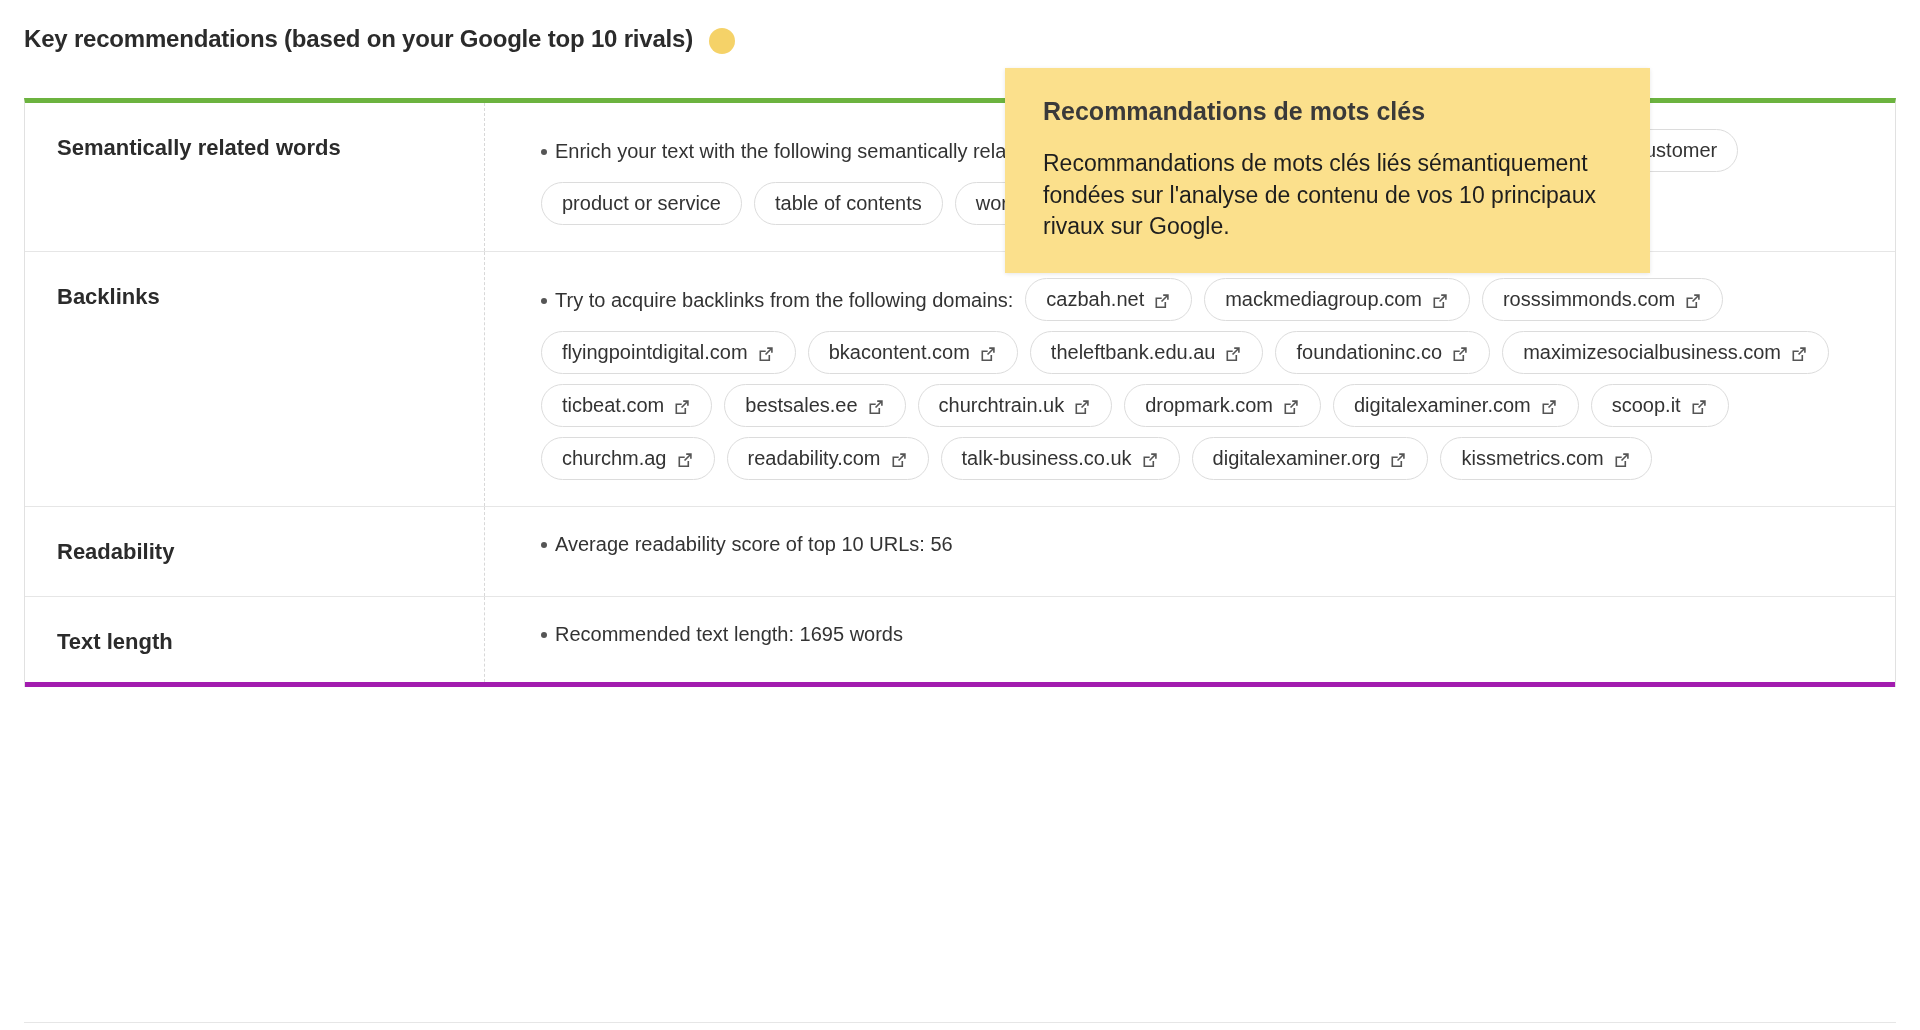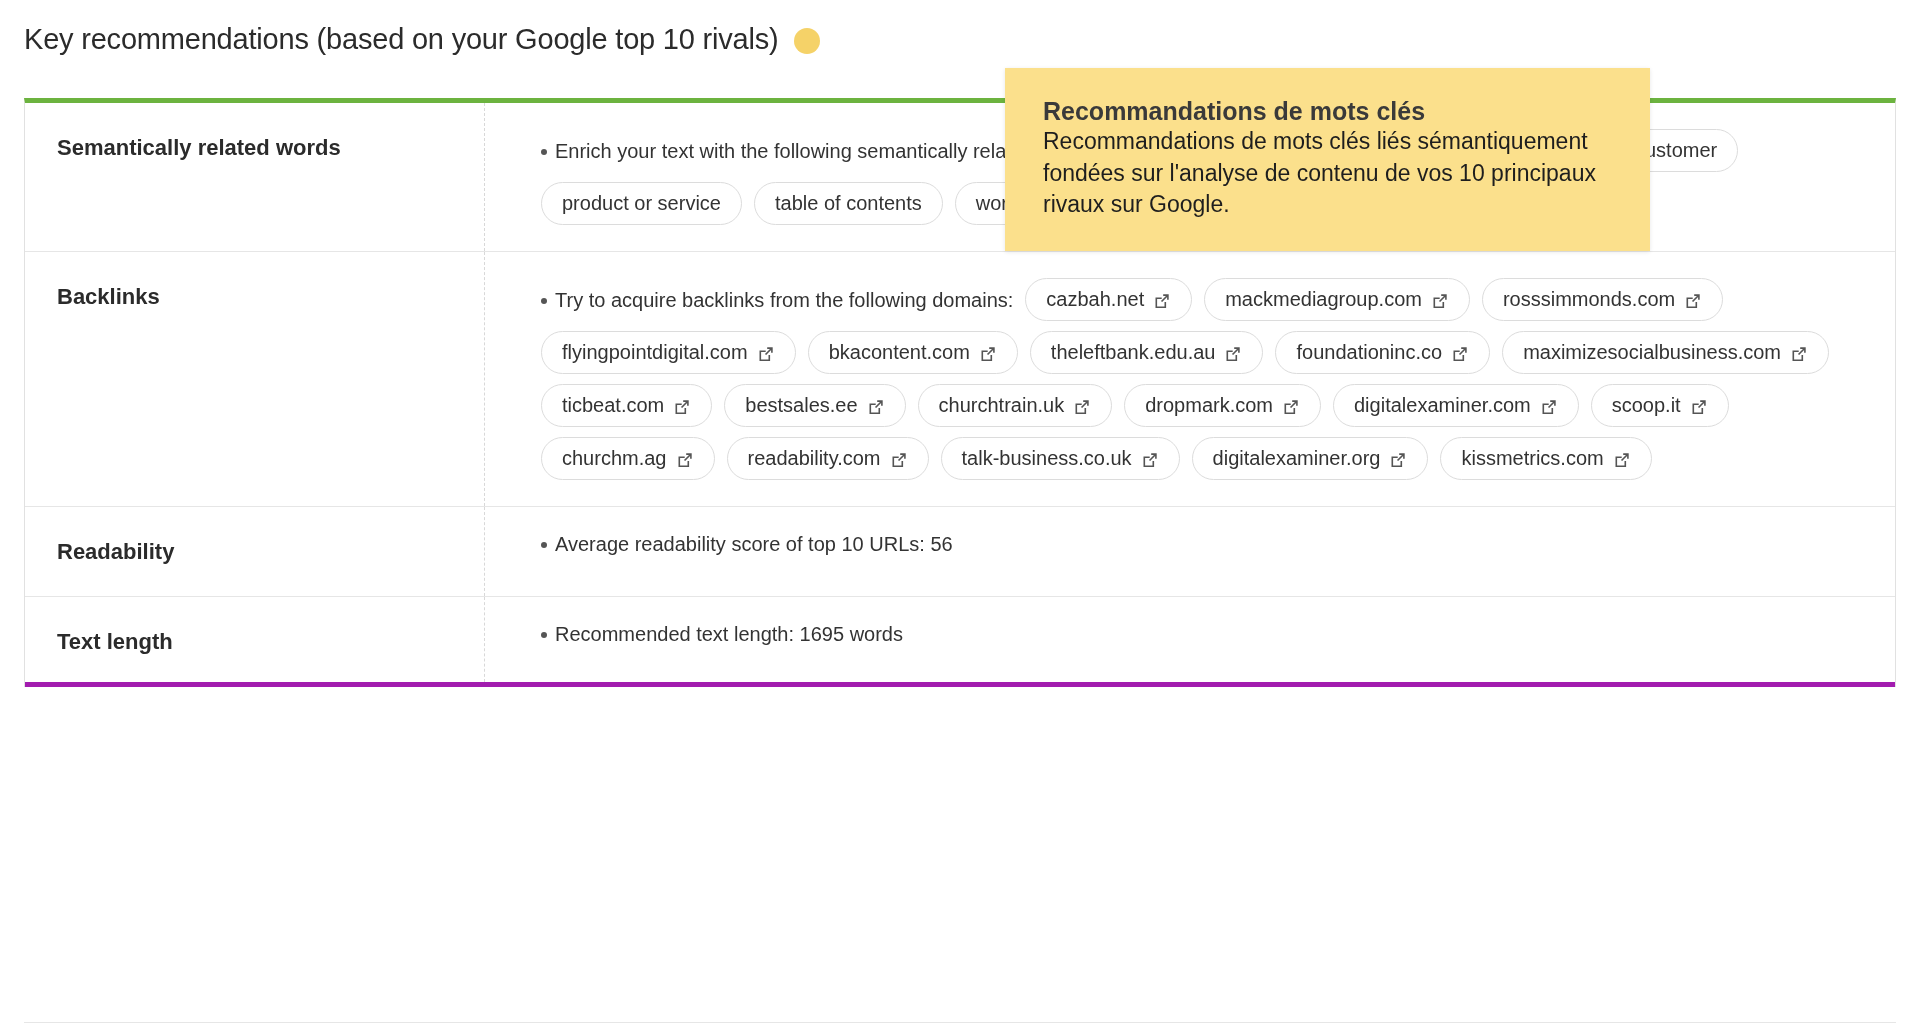--- a/index.html
+++ b/index.html
@@ -21,22 +21,22 @@
 
   
   .page-header {
     display: flex;
     align-items: center;
     gap: 16px;
     padding: 16px 0 0 24px;
     height: 62px;
   }
   .page-title {
-    font-size: 29px;
-    font-weight: normal;
+    font-size: 24px;
+    font-weight: bold;
     color: #2b2b2b;
     letter-spacing: -0.2px;
     white-space: nowrap;
   }
   .info-dot {
     width: 26px;
     height: 26px;
     border-radius: 50%;
     background: #f5d268;
     flex: 0 0 auto;
@@ -157,20 +157,21 @@
   .tooltip-title {
     font-size: 25px;
     font-weight: bold;
     color: #3a3a3a;
     line-height: 1.2;
   }
   .tooltip-body {
     font-size: 23px;
     color: #1e1e1e;
     line-height: 1.38;
+    margin-top: 22px;
   }
 
   .bottom-edge {
     position: absolute;
     left: 24px;
     top: 1022px;
     width: 1872px;
     border-top: 1px solid #e6e6e6;
   }
 </style>

